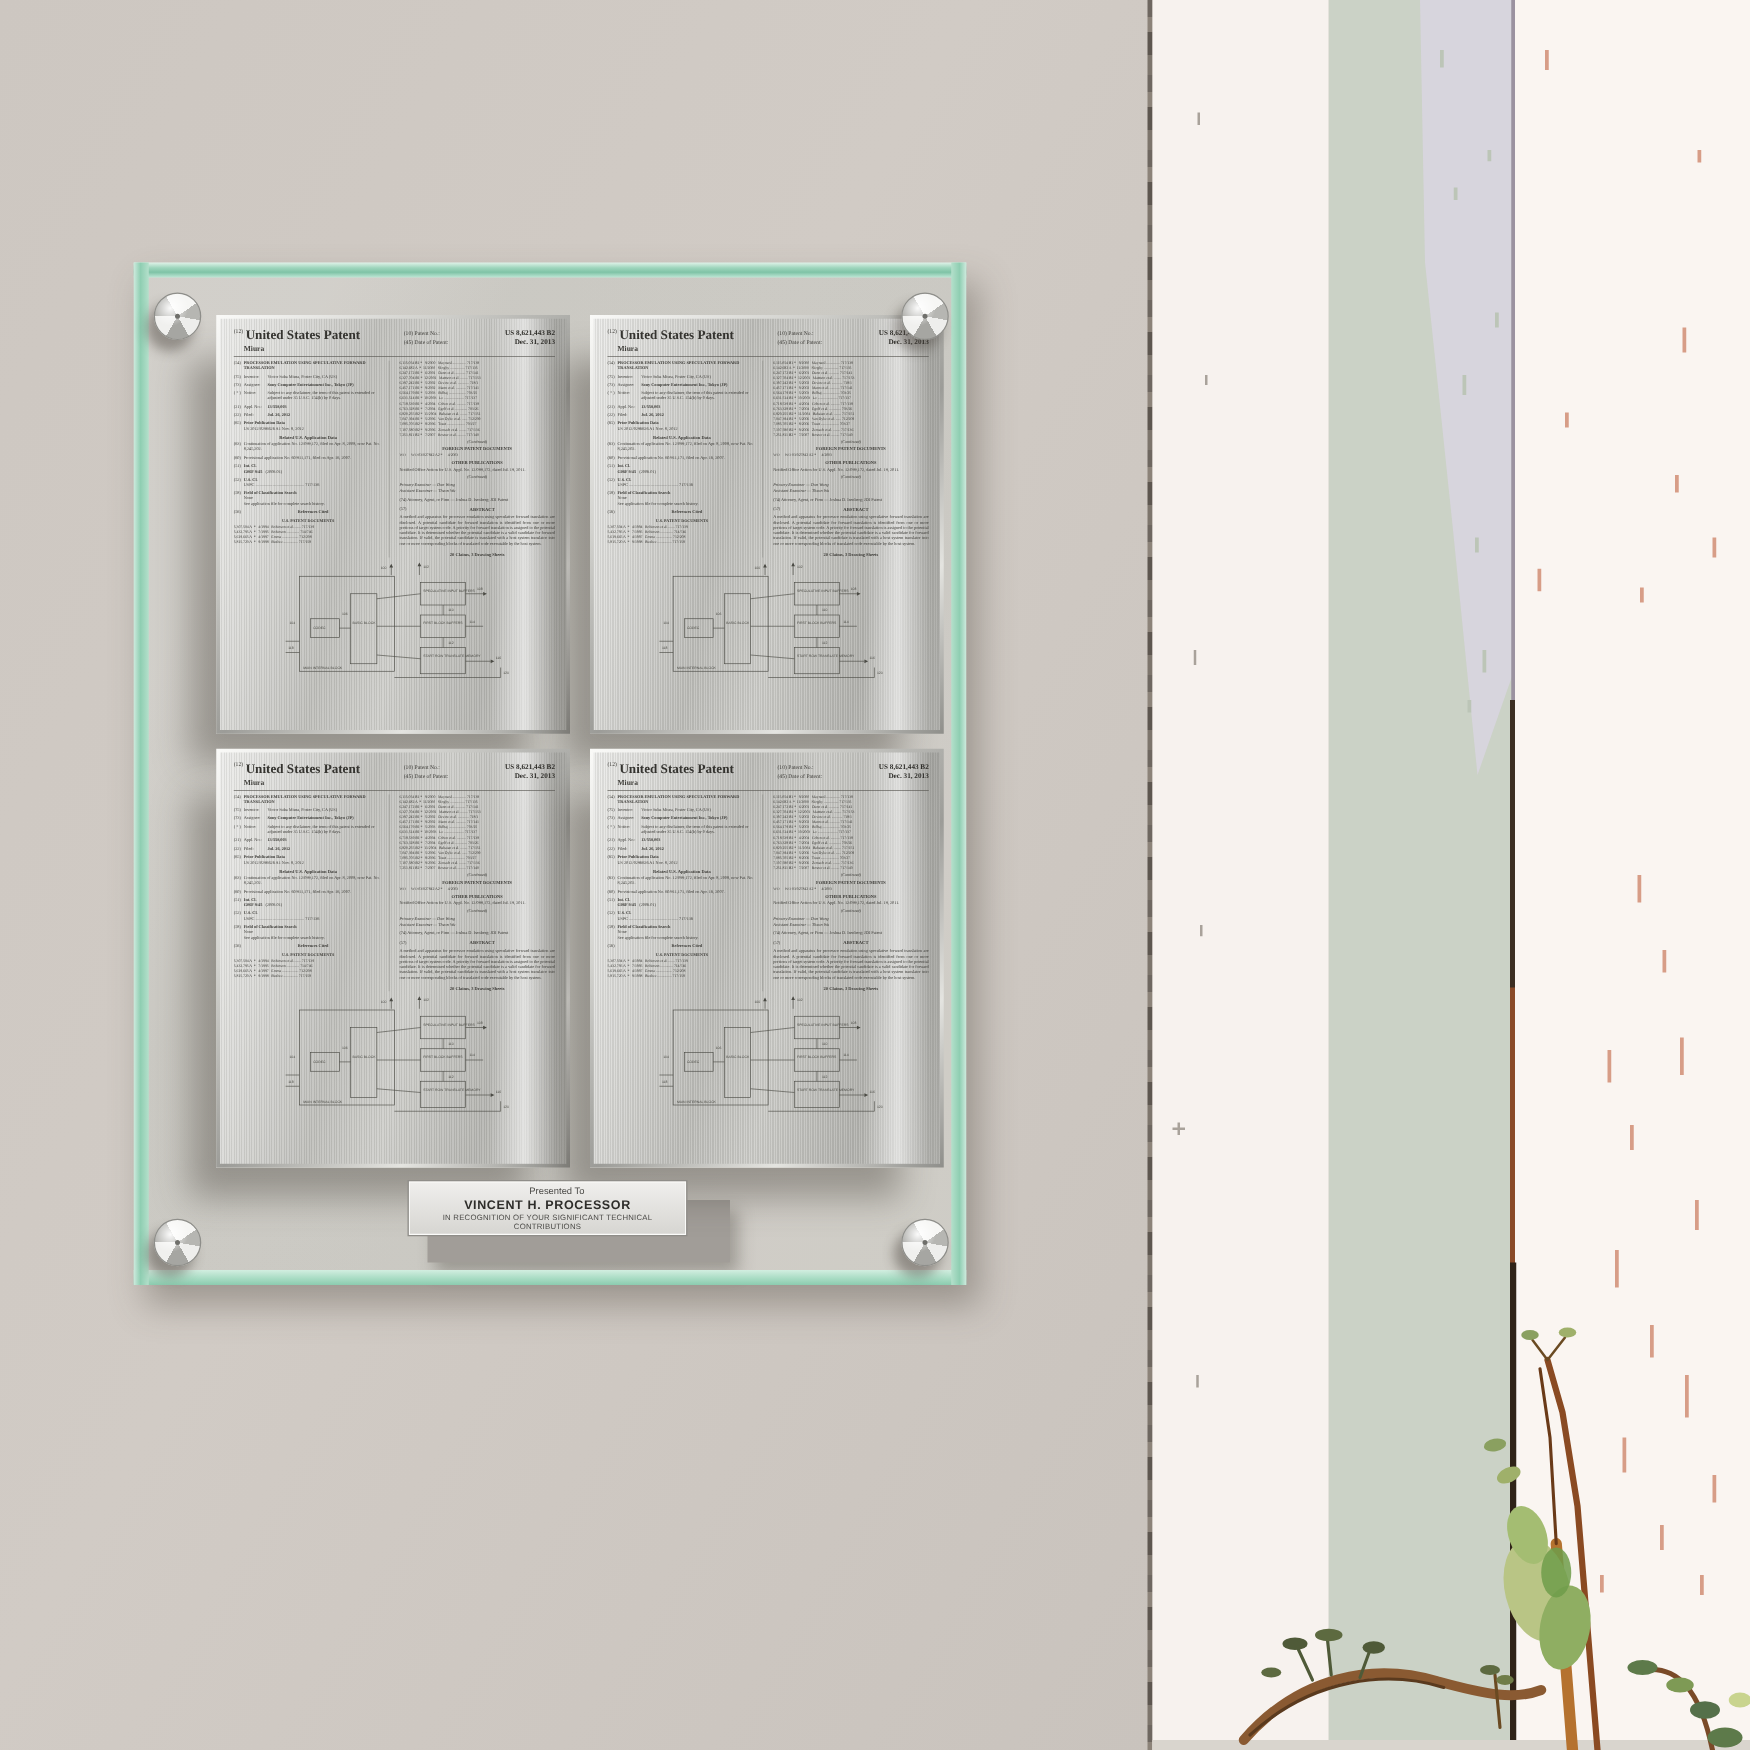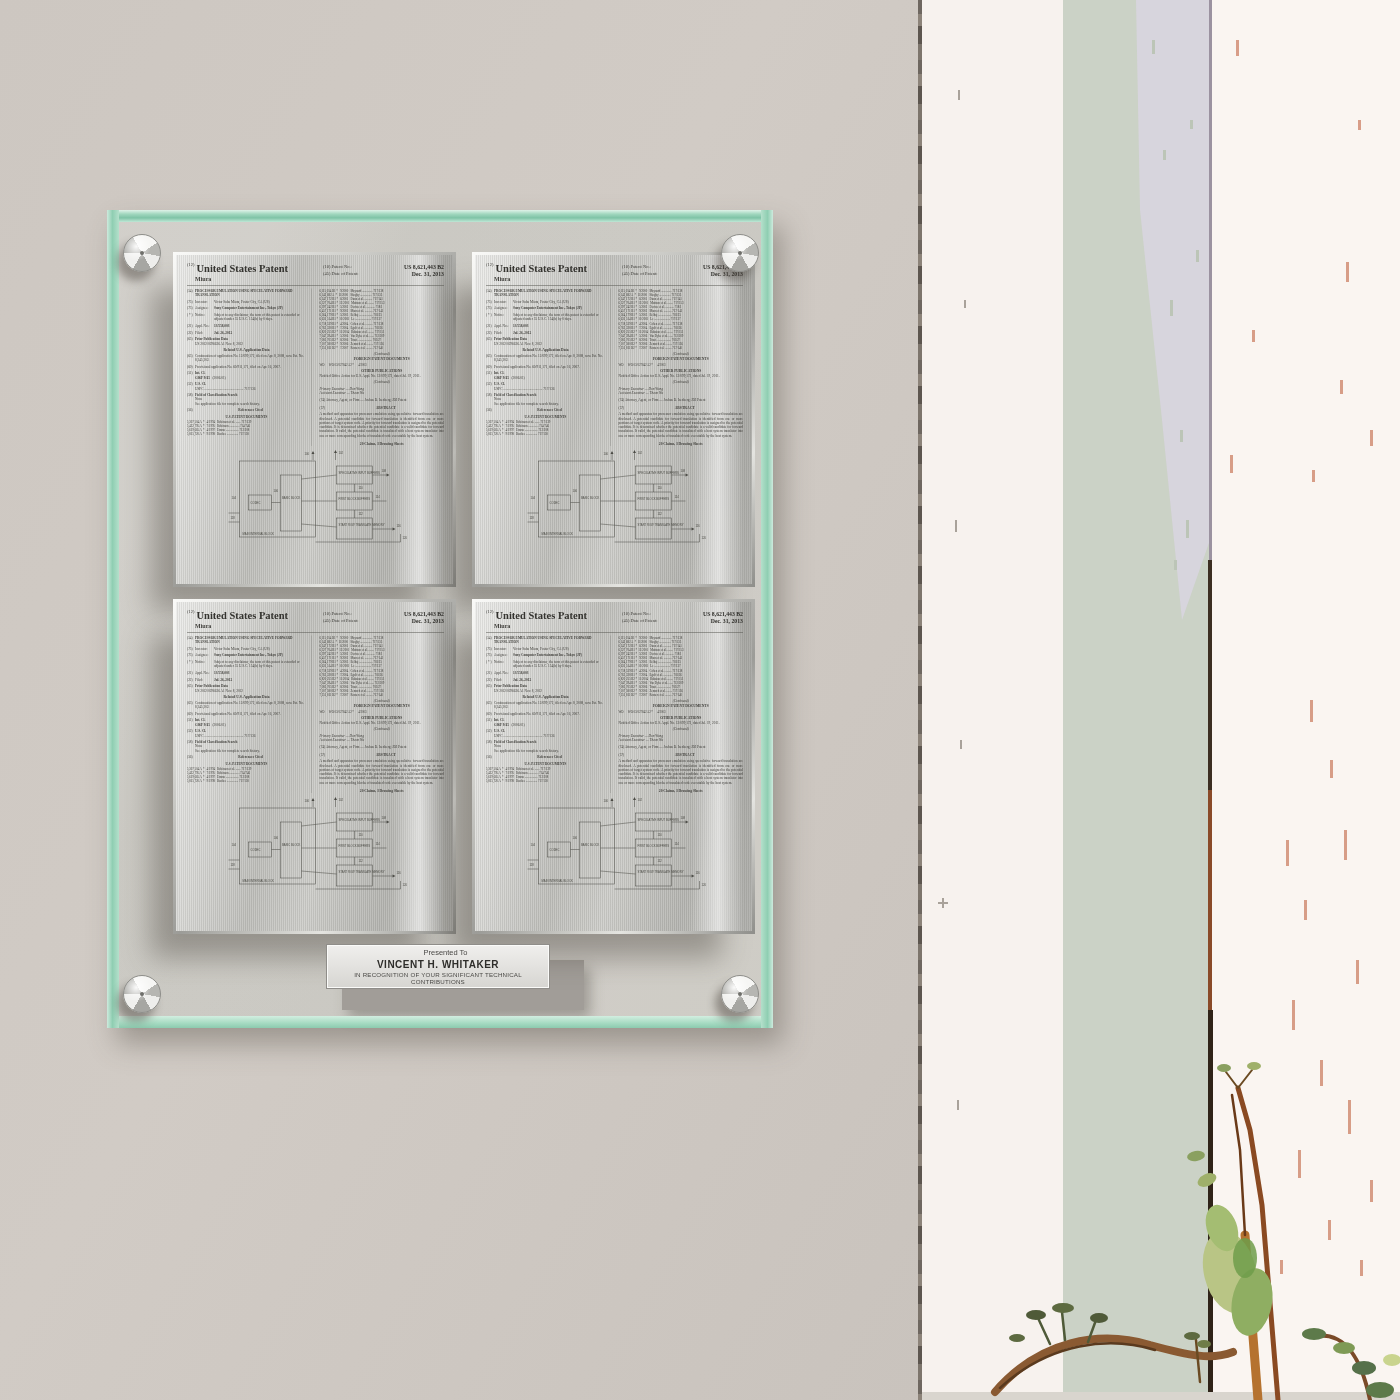--- a/index.html
+++ b/index.html
@@ -843,21 +843,21 @@
           </svg>
         </div>
       </div>
     </div>
   </div>
 </div>
 
   <div class="nameplate-backing"></div>
   <div class="nameplate">
     <div class="np-presented">Presented To</div>
-    <div class="np-name">VINCENT H. WHITAKER</div>
+    <div class="np-name">VINCENT H. PROCESSOR</div>
     <div class="np-line">IN RECOGNITION OF YOUR SIGNIFICANT TECHNICAL CONTRIBUTIONS</div>
   </div>
 
   <div class="standoff so-tl"></div>
   <div class="standoff so-tr"></div>
   <div class="standoff so-bl"></div>
   <div class="standoff so-br"></div>
 </div>
 
 </body></html>

